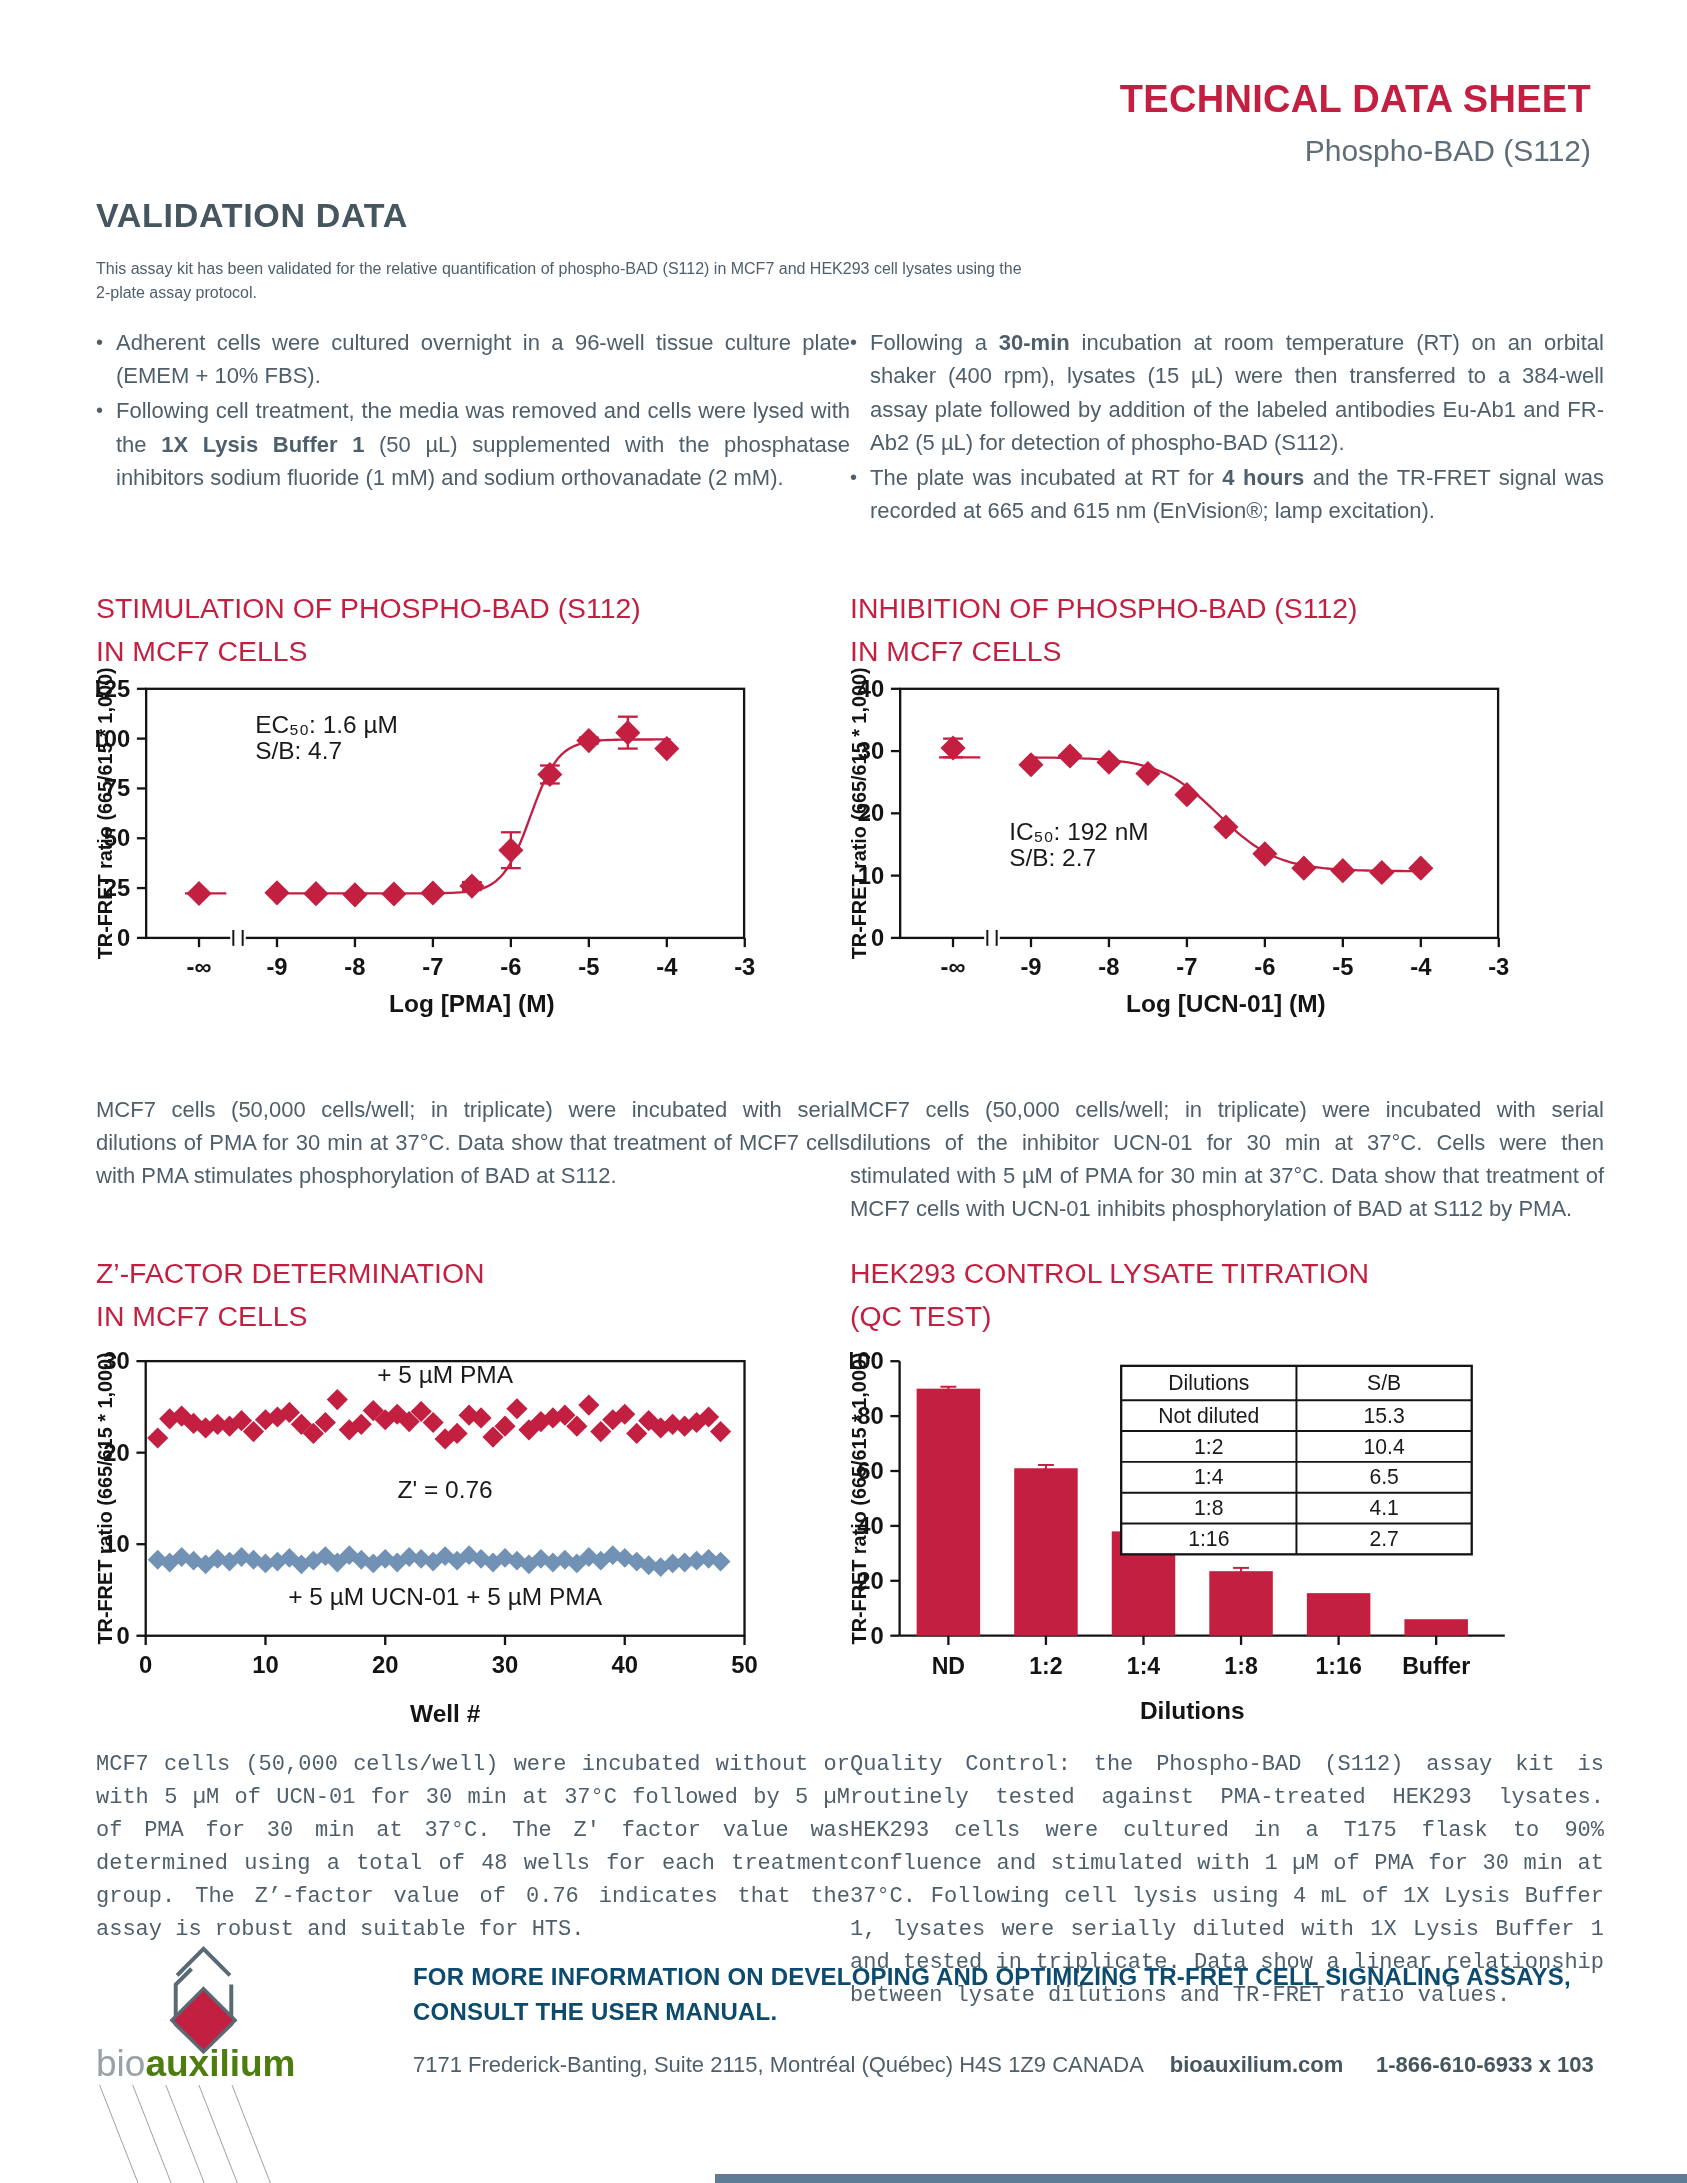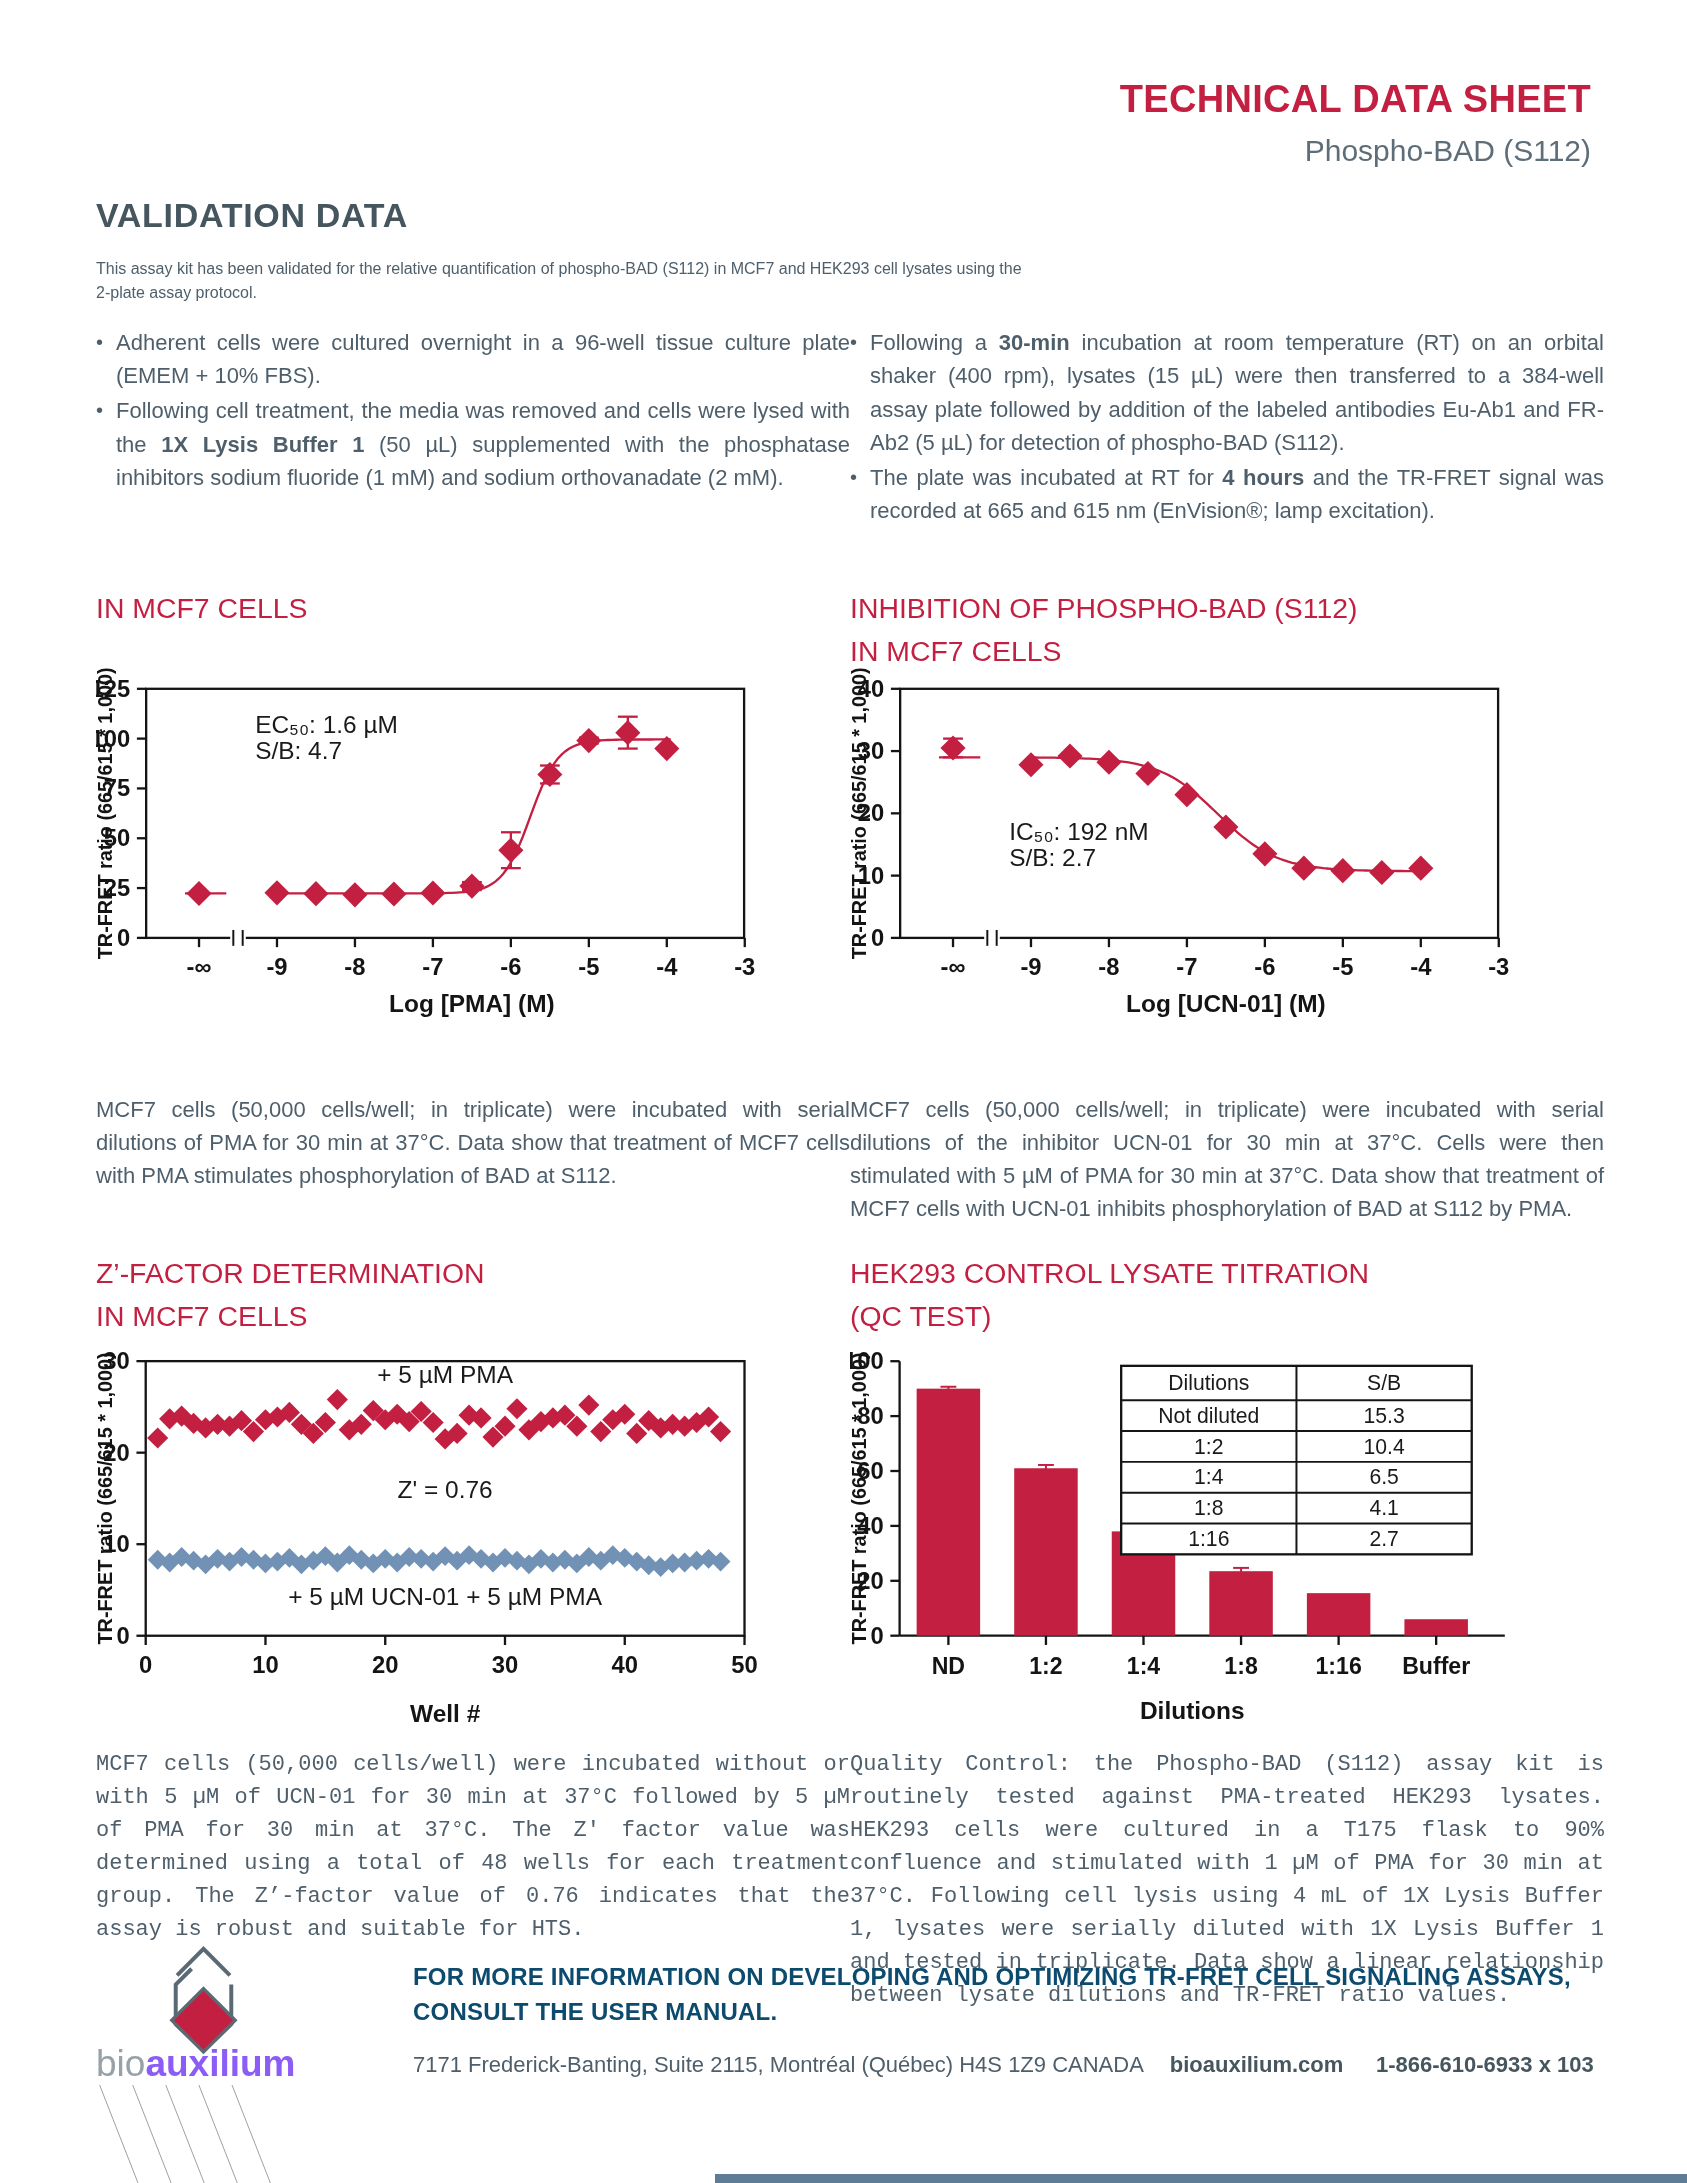--- a/index.html
+++ b/index.html
@@ -28,21 +28,21 @@
   .caption{top:1093px;width:754px;font-size:22px;line-height:1.5;text-align:justify;}
   #cap-stim{left:96px;}
   #cap-inhib{left:850px;}
   .caption2{top:1748px;width:754px;font-size:22px;line-height:1.5;text-align:justify;font-family:Liberation Mono, monospace;}
   #cap-z{left:96px;}
   #cap-qc{left:850px;}
   #footer-logo{top:1937px;left:157px;}
   #footer-cta{top:1960px;left:413px;width:1204px;font-size:24px;font-weight:700;color:#0c4a6e;line-height:1.45;letter-spacing:0.2px;}
   #footer-wordmark{top:2043px;left:96px;font-size:37px;}
   #footer-wordmark .bio{font-weight:300;color:#97A1A8;}
-  #footer-wordmark .aux{font-weight:700;color:#8b5cf6;}
+  #footer-wordmark .aux{font-weight:700;color:#4d7c0f;}
   #footer-address{top:2052px;left:413px;font-size:22px;color:#4E5F6B;}
   #footer-address .site{font-weight:700;color:#46565F;margin-left:21px;}
   #footer-address .phone{font-weight:700;color:#46565F;margin-left:26.5px;}
   #hatch{left:93px;top:2085px;}
   #footer-bar{left:715px;top:2174px;width:973px;height:9.3px;background:#5E7C95;}
   svg text{font-family:"Liberation Sans","DejaVu Sans",sans-serif;}
 </style>
 </head>
 <body>
 
@@ -72,20 +72,21 @@
         <span class="dot">•</span>
         <span class="btxt">Following a <b>30-min</b> incubation at room temperature (RT) on an orbital shaker (400 rpm), lysates (15 µL) were then transferred to a 384-well assay plate followed by addition of the labeled antibodies Eu-Ab1 and FR-Ab2 (5 µL) for detection of phospho-BAD (S112).</span>
       </div>
       <div class="bullet-item">
         <span class="dot">•</span>
         <span class="btxt">The plate was incubated at RT for <b>4 hours</b> and the TR-FRET signal was recorded at 665 and 615 nm (EnVision®; lamp excitation).</span>
       </div>
     </div>
 
   <div class="abs sec-title" id="sec1-title-left">
+    <div>STIMULATION OF PHOSPHO-BAD (S112)</div>
     <div>IN MCF7 CELLS</div>
   </div>
   <div class="abs sec-title" id="sec1-title-right">
     <div>INHIBITION OF PHOSPHO-BAD (S112)</div>
     <div>IN MCF7 CELLS</div>
   </div>
 
   <svg class="abs" id="chart-stim" width="728" height="370" viewBox="0 0 1100 560">
       <rect x="75" y="33" width="905" height="377" fill="none" stroke="#141414" stroke-width="3.5"></rect>
       <line x1="61" y1="410" x2="75" y2="410" stroke="#141414" stroke-width="3.5"></line>

